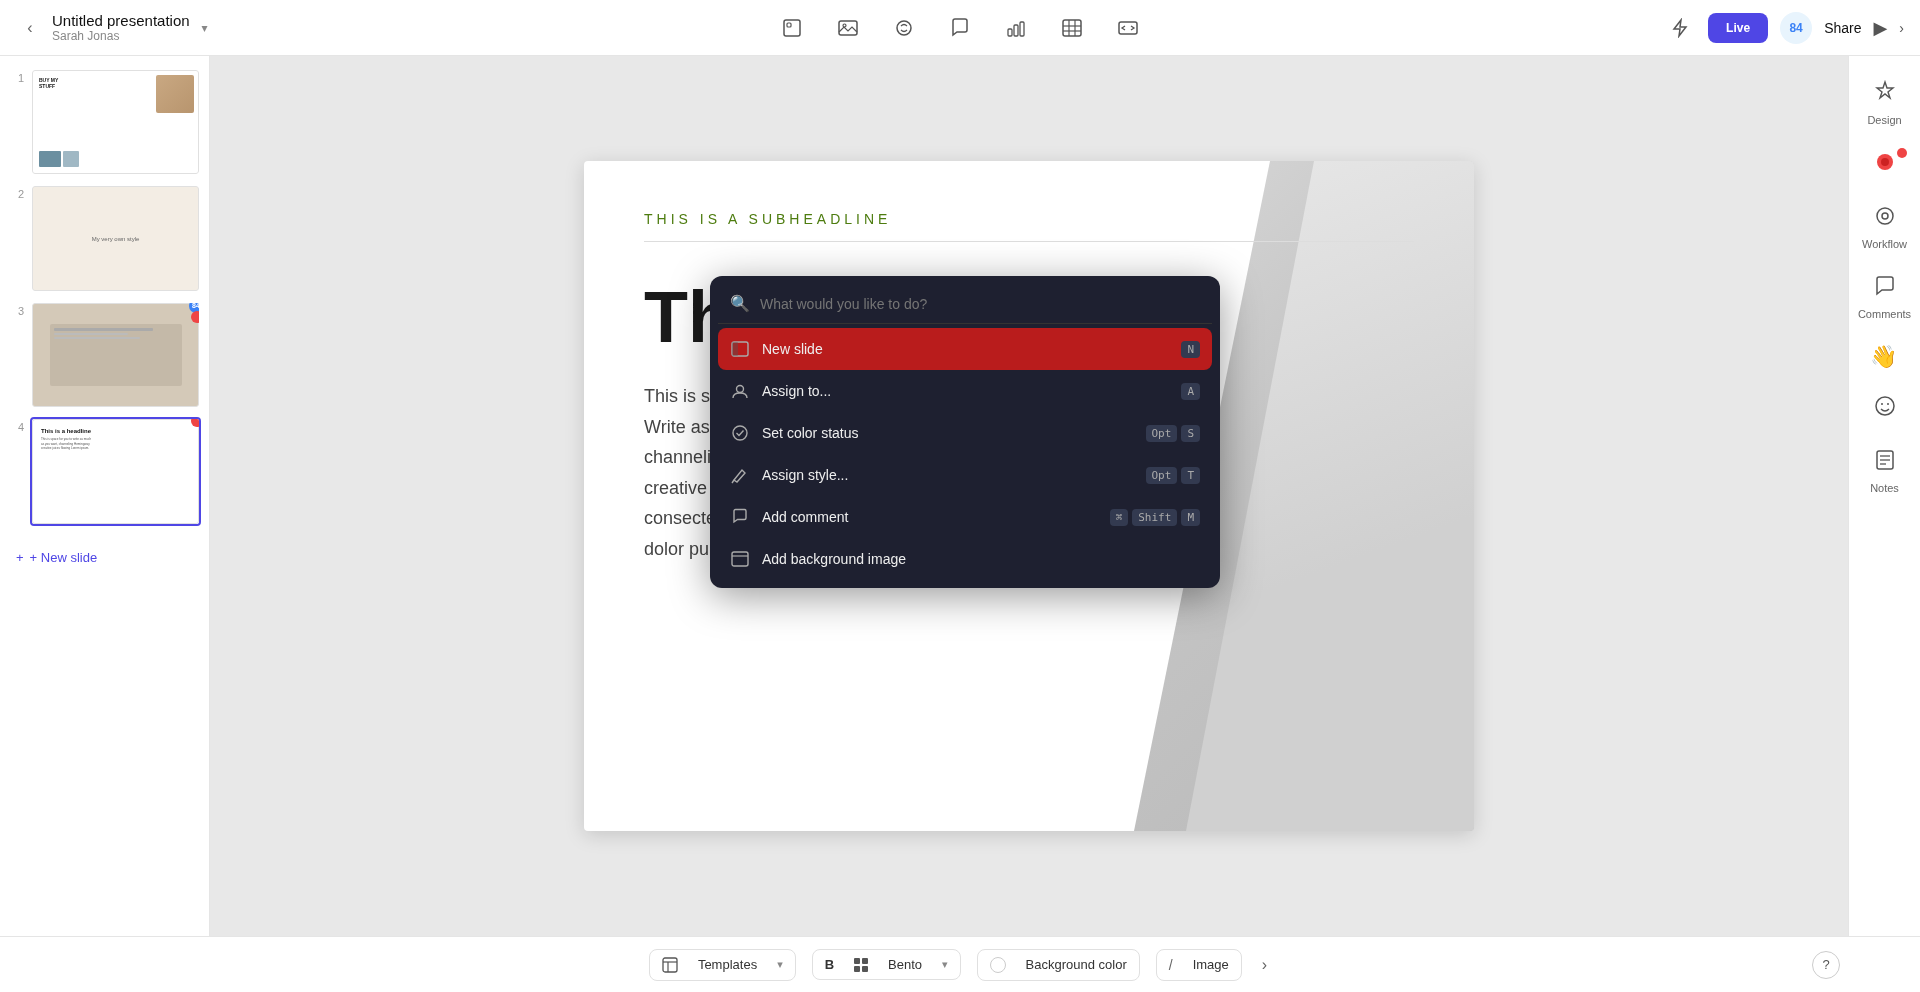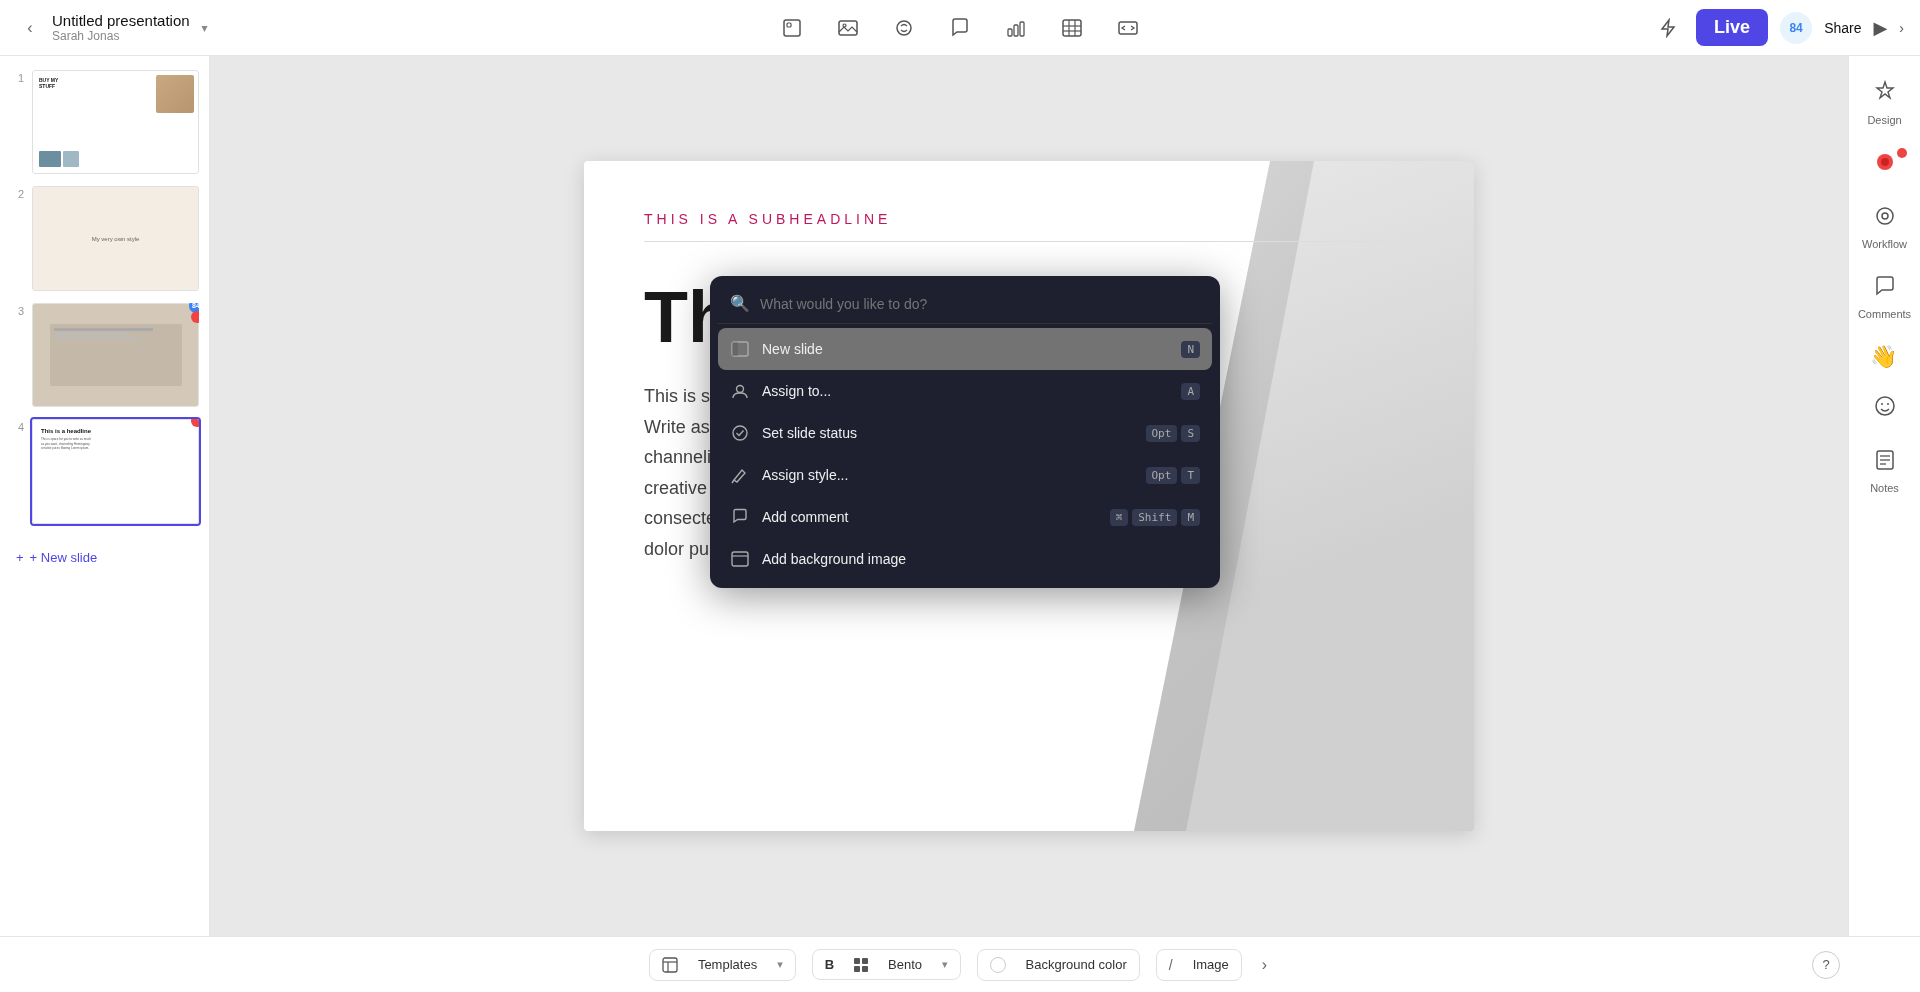--- a/index.html
+++ b/index.html
@@ -22,21 +22,21 @@
     .title-area { display: flex; flex-direction: column; }
     .title-area .title { font-size: 15px; font-weight: 500; color: #111; }
     .title-area .subtitle { font-size: 12px; color: #888; }
     .title-chevron { margin-left: 4px; color: #888; font-size: 12px; }
 
     .topbar-center { flex: 1; display: flex; align-items: center; justify-content: center; gap: 20px; }
     .toolbar-icon { width: 36px; height: 36px; display: flex; align-items: center; justify-content: center; border-radius: 6px; cursor: pointer; color: #555; font-size: 18px; }
 
     .topbar-right { display: flex; align-items: center; gap: 12px; min-width: 280px; justify-content: flex-end; }
     .lightning-btn { width: 32px; height: 32px; display: flex; align-items: center; justify-content: center; cursor: pointer; color: #555; font-size: 18px; position: relative; }
-    .live-btn { background: #4f46e5; color: #fff; border: none; padding: 8px 18px; border-radius: 8px; font-size: 18px; font-weight: 600; cursor: pointer; }
+    .live-btn { background: #4f46e5; color: #fff; border: none; padding: 8px 18px; border-radius: 8px; font-size: 12px; font-weight: 600; cursor: pointer; }
     .avatar { width: 32px; height: 32px; background: #e8f4fd; border-radius: 50%; display: flex; align-items: center; justify-content: center; font-size: 12px; font-weight: 600; color: #3b82f6; }
     .share-btn { font-size: 14px; font-weight: 500; color: #111; cursor: pointer; }
     .play-btn { color: #555; font-size: 18px; cursor: pointer; }
     .more-btn { color: #555; font-size: 14px; cursor: pointer; }
 
     
     .main-area { flex: 1; display: flex; overflow: hidden; }
 
     
     .slides-panel {
@@ -118,21 +118,21 @@
       background: #fff;
       border-radius: 4px;
       box-shadow: 0 4px 20px rgba(0,0,0,0.15);
       position: relative;
       overflow: hidden;
     }
 
     .slide-headline-sm {
       font-size: 14px;
       font-weight: 300;
-      color: #be185d;
+      color: #4d7c0f;
       letter-spacing: 4px;
       text-transform: uppercase;
       position: absolute;
       top: 50px;
       left: 60px;
     }
     .slide-divider { position: absolute; top: 80px; left: 60px; right: 60px; height: 1px; background: #ddd; }
 
     .slide-headline-main {
       font-size: 72px;
@@ -245,21 +245,21 @@
     .menu-item {
       display: flex;
       align-items: center;
       gap: 12px;
       padding: 11px 12px;
       border-radius: 8px;
       cursor: pointer;
       color: #eee;
       font-size: 14px;
     }
-    .menu-item.active { background: #737373; }
+    .menu-item.active { background: #b91c1c; }
     .menu-item-icon { width: 20px; height: 20px; display: flex; align-items: center; justify-content: center; color: #aaa; font-size: 16px; flex-shrink: 0; }
     .menu-item-label { flex: 1; }
     .menu-shortcuts { display: flex; gap: 4px; }
     .shortcut-key {
       background: #333a50;
       border-radius: 4px;
       padding: 2px 6px;
       font-size: 11px;
       color: #aaa;
       font-family: monospace;
@@ -457,21 +457,21 @@
           </div>
         </div>
 
         <div class="menu-item">
           <span class="menu-item-icon">
             <svg width="18" height="18" viewBox="0 0 18 18" fill="none">
               <circle cx="9" cy="9" r="7" stroke="#aaa" stroke-width="1.4" fill="none"></circle>
               <polyline points="5.5,9 8,11.5 12.5,6.5" stroke="#aaa" stroke-width="1.4" fill="none"></polyline>
             </svg>
           </span>
-          <span class="menu-item-label">Set slide status</span>
+          <span class="menu-item-label">Set color status</span>
           <div class="menu-shortcuts">
             <span class="shortcut-key">Opt</span>
             <span class="shortcut-key">S</span>
           </div>
         </div>
 
         <div class="menu-item">
           <span class="menu-item-icon">
             <svg width="18" height="18" viewBox="0 0 18 18" fill="none">
               <path d="M3 14 L11 4 L14 7 L6 16 Z" stroke="#aaa" stroke-width="1.4" fill="none"></path>

